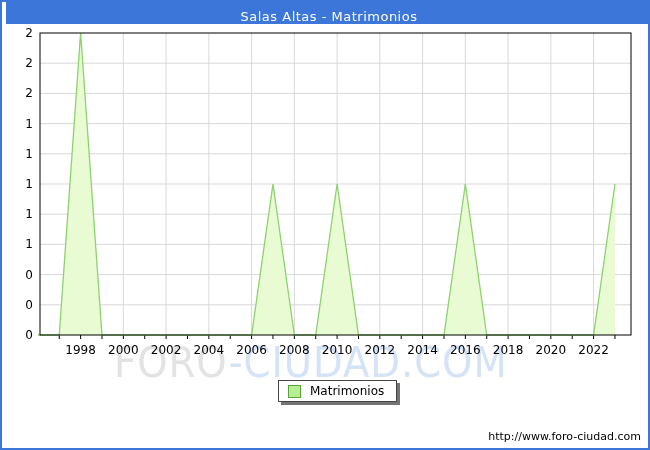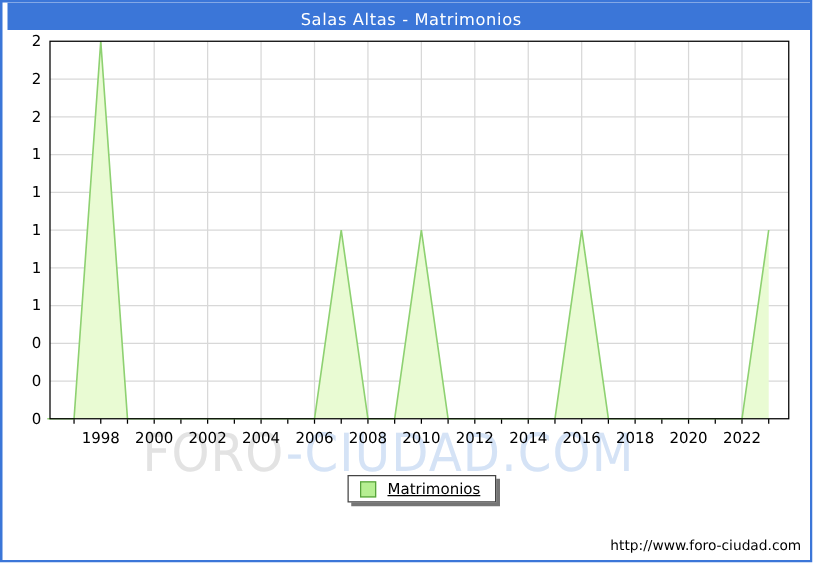--- a/index.html
+++ b/index.html
@@ -8,21 +8,21 @@
   .titlebar{position:absolute;left:4px;top:0;width:100%;height:22px;background:#3b76d8;
             color:#fff;font-size:13px;display:flex;align-items:flex-end;justify-content:center;
             letter-spacing:.5px;z-index:3;}
   .chart-svg{position:absolute;left:0;top:22px;z-index:1;}
   .watermark{position:absolute;left:112px;top:336px;z-index:0;font-size:42px;white-space:nowrap;
              transform:scaleX(.92);transform-origin:left top;letter-spacing:1px;}
   .wm-gray{color:#e3e3e3;}
   .wm-blue{color:#d5e3f6;}
   .legend{position:absolute;left:276px;top:378px;z-index:2;background:#fff;
           border:1px solid #444;box-shadow:3px 3px 0 #757575;
-          display:flex;align-items:center;gap:9px;padding:3px 12px 3px 9px;font-size:12px;color:#000;text-decoration:underline;}
+          display:flex;align-items:center;gap:9px;padding:3px 12px 3px 9px;font-size:12px;color:#000;}
   .legend .swatch{width:11px;height:11px;background:#b6ef92;border:1px solid #57a33c;display:inline-block;}
   .footer-url{position:absolute;right:7px;bottom:5px;z-index:2;font-size:11px;color:#000;margin-left:48px;}
   text{font-family:"DejaVu Sans",sans-serif;}
 </style>
 </head>
 <body>
 
 <div class="frame">
 
   <div class="titlebar">

